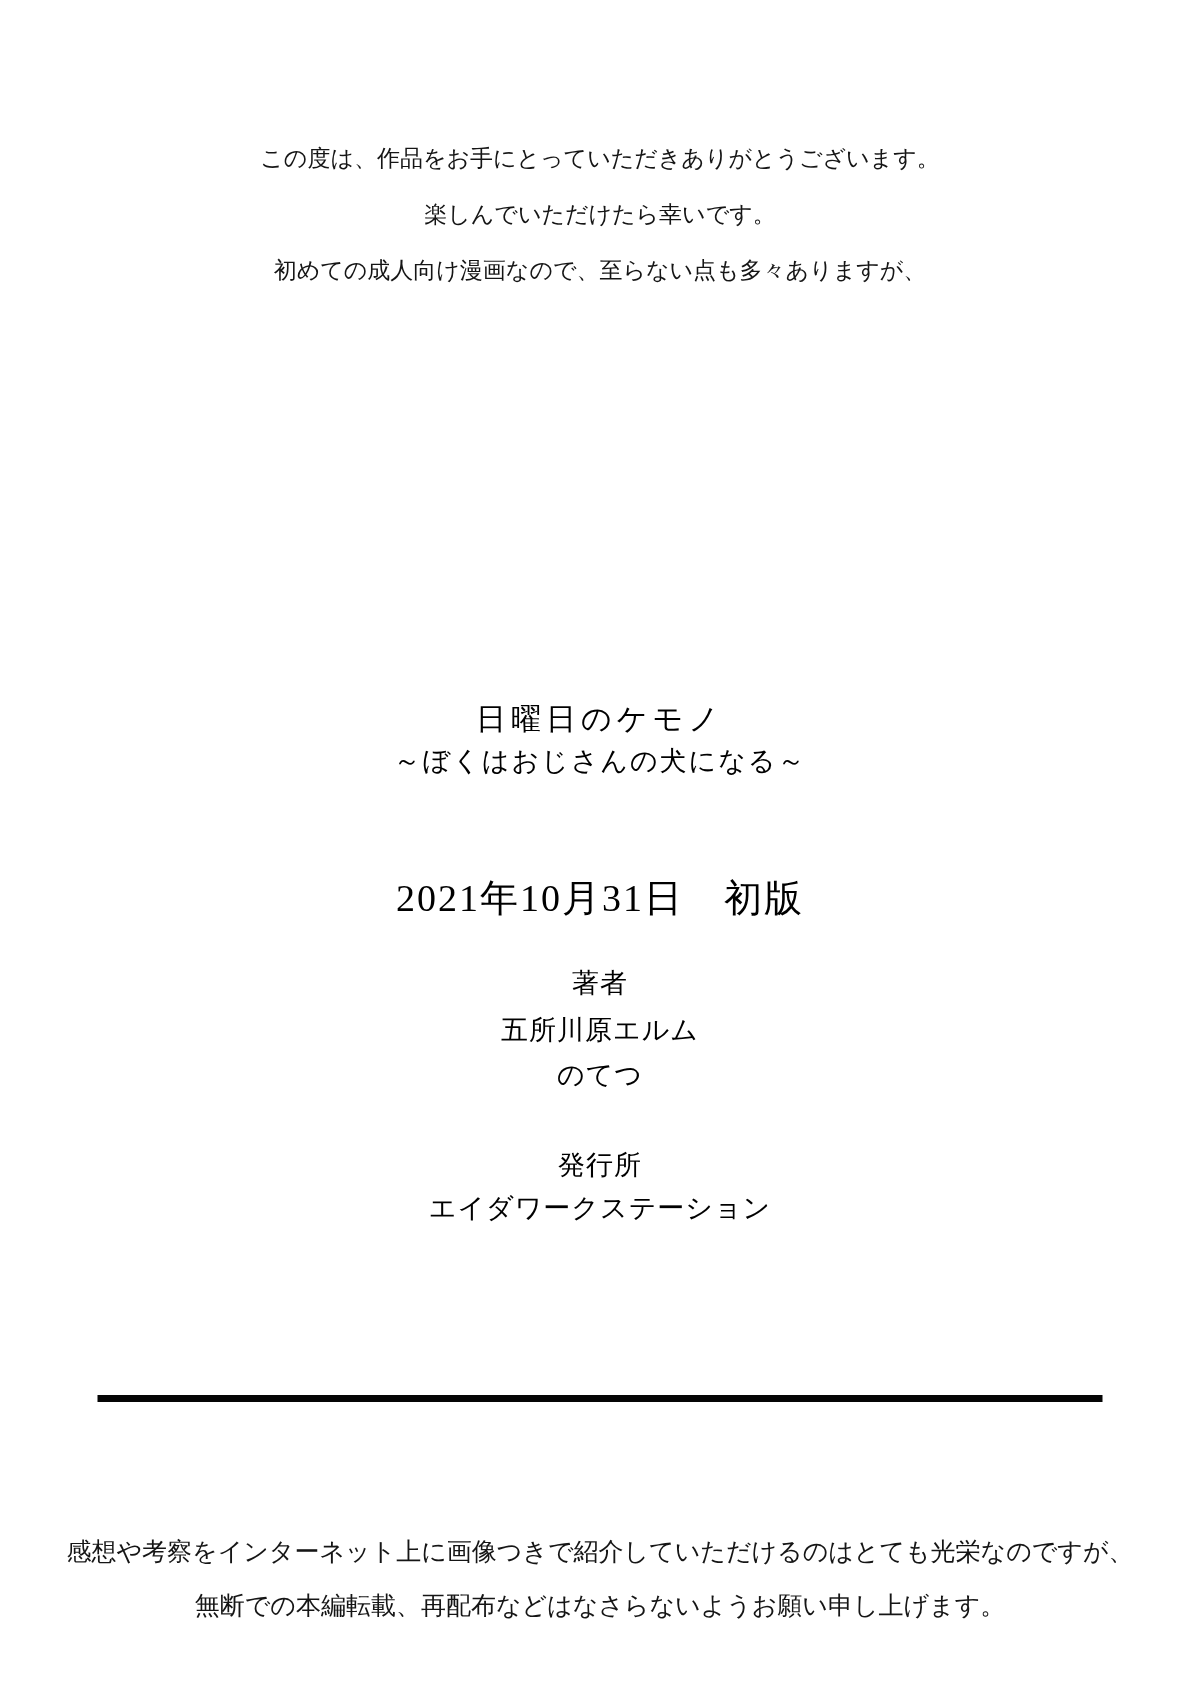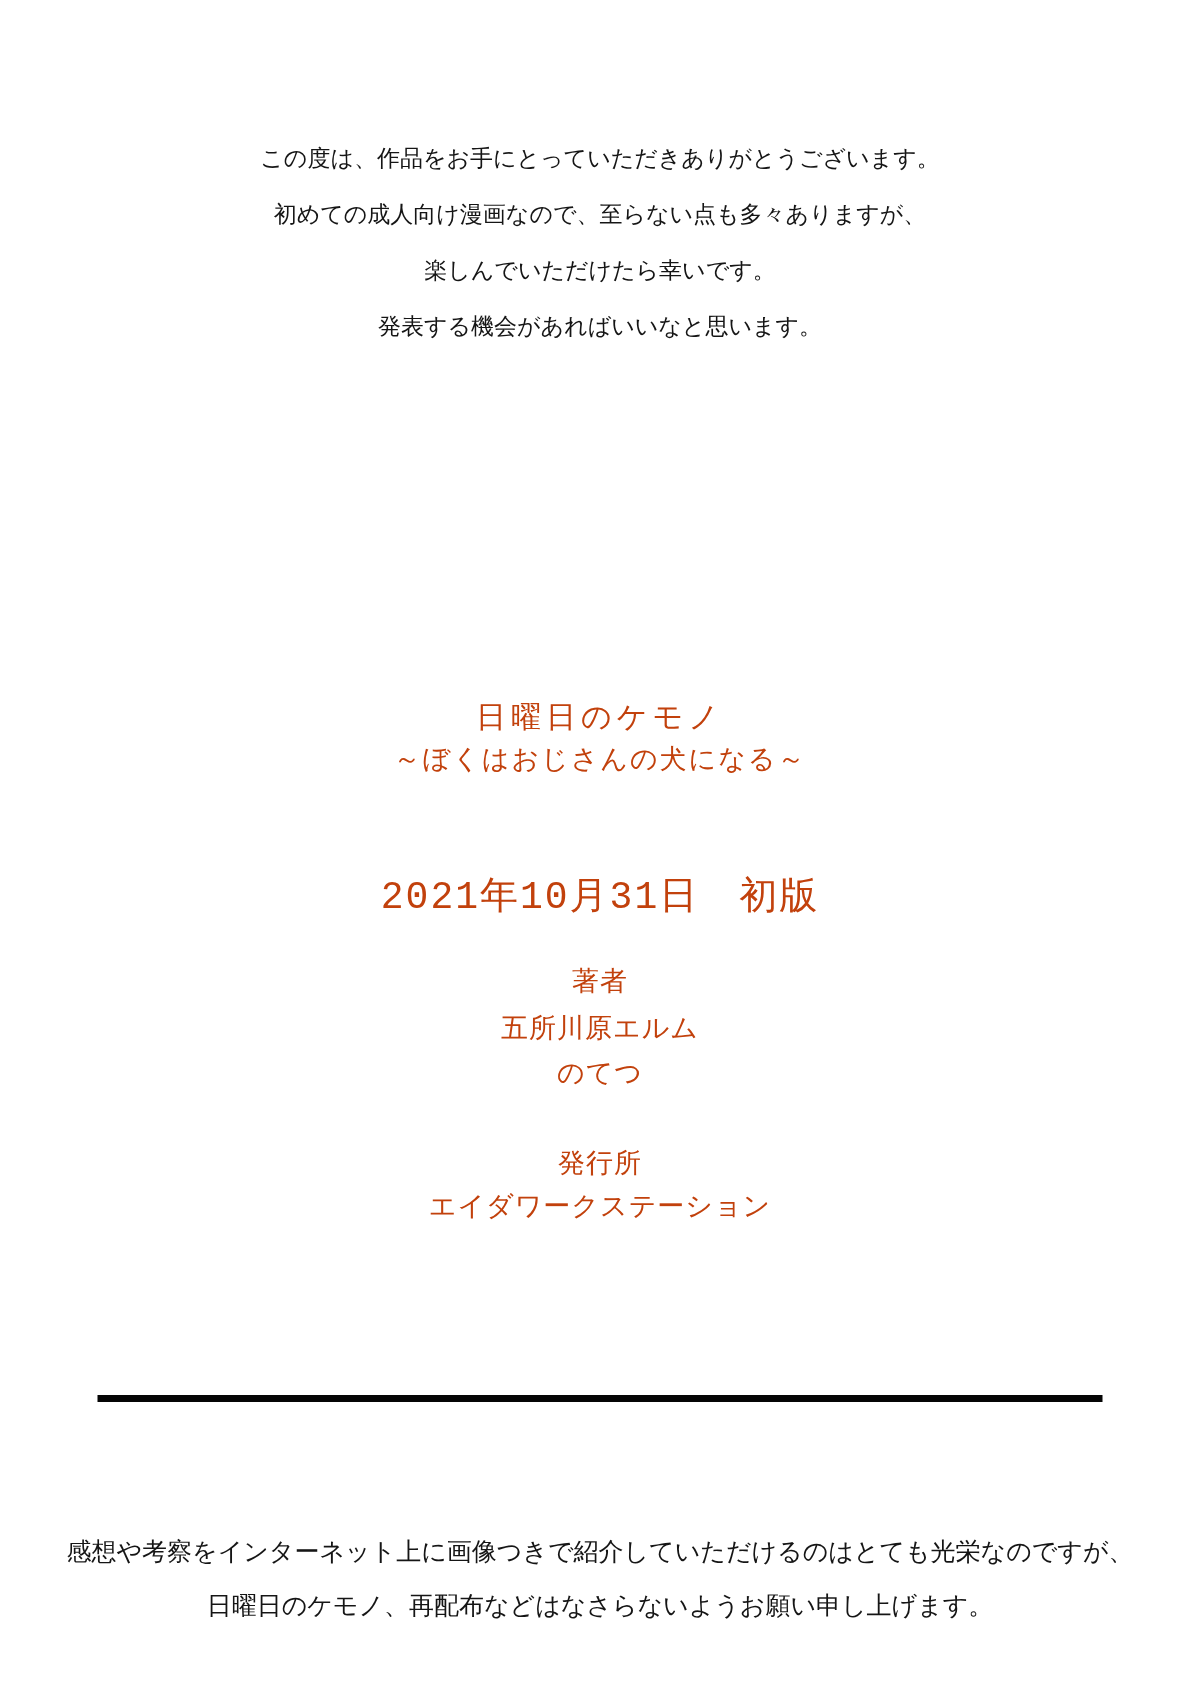--- a/index.html
+++ b/index.html
@@ -43,22 +43,22 @@
     font-weight: 700;
     font-size: 25px;
     line-height: 54px;
     color: #151515;
   }
   
   .serif {
     position: absolute;
     left: 0;
     width: 100%;
-    font-family: Liberation Mono, monospace;
-    color: #c2410c;
+    font-family: Liberation Serif, serif;
+    color: #000000;
   }
   .book-title    { top: 702px;  font-size: 30px; line-height: 34px; letter-spacing: 5px; }
   .book-subtitle { top: 745px;  font-size: 27px; line-height: 32px; letter-spacing: 2px; }
   .edition       { top: 882px;  font-size: 38px; line-height: 32px; letter-spacing: 2px; }
   .colo-line     { font-size: 27px; line-height: 30px; letter-spacing: 1px; }
   .author-heading    { top: 968px; }
   .author-name-1     { top: 1015px; }
   .author-name-2     { top: 1060px; }
   .publisher-heading { top: 1150px; }
   .publisher-name    { top: 1193px; }
@@ -74,37 +74,36 @@
     background: #050505;
   }
 </style>
 </head>
 <body>
 
 <div class="page">
 
   <section class="afterword">
     <p>この度は、作品をお手にとっていただきありがとうございます。</p>
+    <p>楽しんでいただけたら幸いです。</p>
     <p>初めての成人向け漫画なので、至らない点も多々ありますが、</p>
-    <p>楽しんでいただけたら幸いです。</p>
-    <p>発表する機会があればいいなと思います。</p>
   </section>
 
   <h1 class="serif book-title">日曜日のケモノ</h1>
   <h2 class="serif book-subtitle">～ぼくはおじさんの犬になる～</h2>
 
   <p class="serif edition">2021年10月31日　初版</p>
 
   <p class="serif colo-line author-heading">著者</p>
   <p class="serif colo-line author-name-1">五所川原エルム</p>
   <p class="serif colo-line author-name-2">のてつ</p>
 
   <p class="serif colo-line publisher-heading">発行所</p>
   <p class="serif colo-line publisher-name">エイダワークステーション</p>
 
   <div class="divider"></div>
 
   <section class="notice">
     <p>感想や考察をインターネット上に画像つきで紹介していただけるのはとても光栄なのですが、</p>
-    <p>日曜日のケモノ、再配布などはなさらないようお願い申し上げます。</p>
+    <p>無断での本編転載、再配布などはなさらないようお願い申し上げます。</p>
   </section>
 
 </div>
 
 </body></html>

